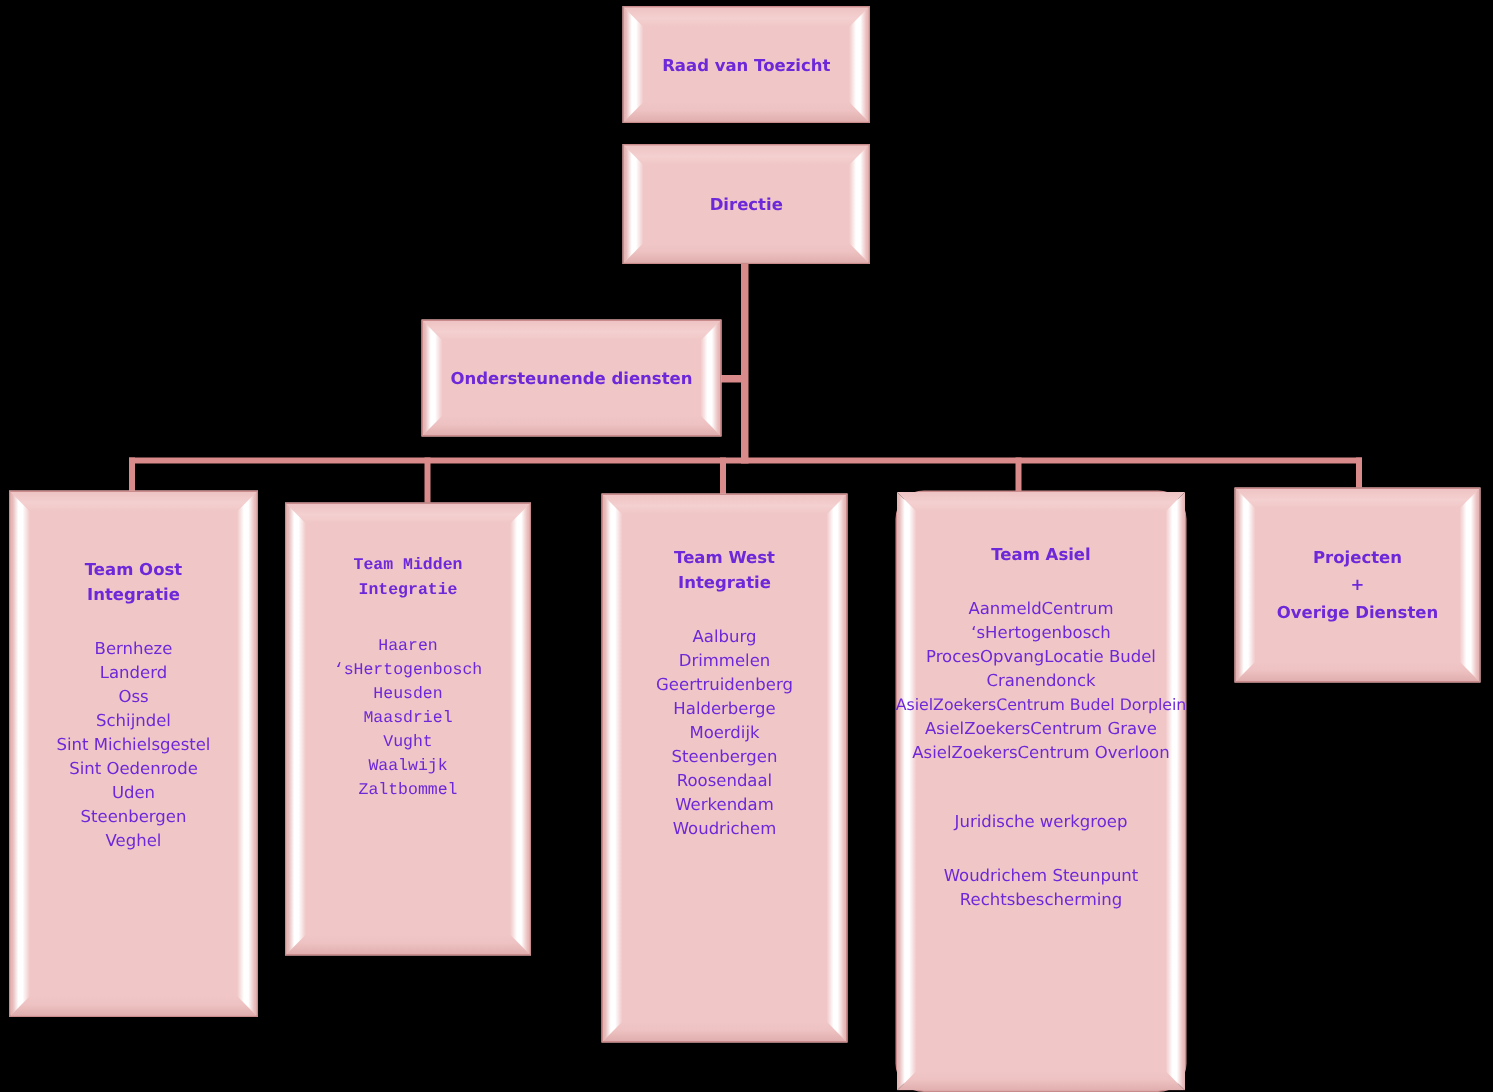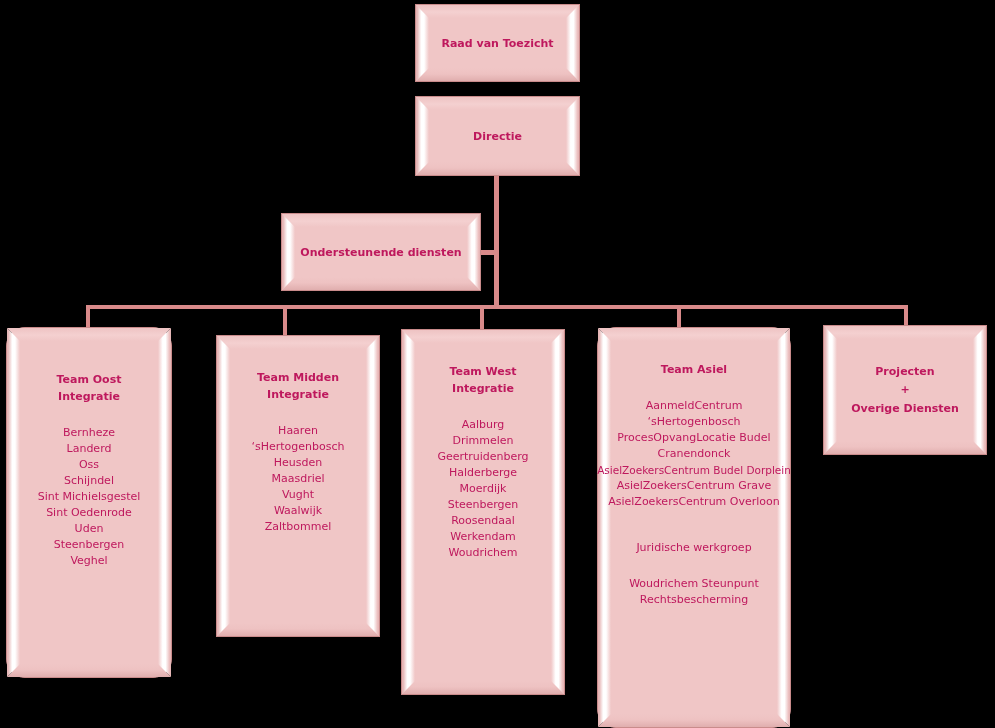--- a/index.html
+++ b/index.html
@@ -77,21 +77,21 @@
     position: absolute;
     left: 13px;
     right: 13px;
     top: 13px;
     bottom: 13px;
     display: flex;
     flex-direction: column;
     align-items: center;
     justify-content: flex-start;
     text-align: center;
-    color: #be185d;
+    color: #6d28d9;
     z-index: 2;
   }
   .box-content.center-mid {
     justify-content: center;
   }
 
   .title {
     font-weight: bold;
     font-size: 11px;
     line-height: 17px;
@@ -158,21 +158,21 @@
   <div class="box" style="left:281px; top:213px; width:200px; height:78px;">
     <div class="bev-t"></div>
     <div class="bev-b"></div>
     <div class="bev-l"></div>
     <div class="bev-r"></div>
     <div class="box-content center-mid">
       <div class="title">Ondersteunende diensten</div>
     </div>
   </div>
 
-  <div class="box" style="left:6px; top:327px; width:166px; height:351px;border-radius:19px;">
+  <div class="box" style="left:6px; top:327px; width:166px; height:351px;">
     <div class="bev-t"></div>
     <div class="bev-b"></div>
     <div class="bev-l"></div>
     <div class="bev-r"></div>
     <div class="box-content">
       <div class="gap-l"></div>
       <div class="title">Team Oost</div>
       <div class="title">Integratie</div>
       <div class="gap-m"></div>
       <div class="item">Bernheze</div>
@@ -180,21 +180,21 @@
       <div class="item">Oss</div>
       <div class="item">Schijndel</div>
       <div class="item">Sint Michielsgestel</div>
       <div class="item">Sint Oedenrode</div>
       <div class="item">Uden</div>
       <div class="item">Steenbergen</div>
       <div class="item">Veghel</div>
     </div>
   </div>
 
-  <div class="box" style="left:216px; top:335px; width:164px; height:302px;">
+  <div class="box" style="left:190px; top:335px; width:164px; height:302px;font-family:Liberation Mono, monospace;">
     <div class="bev-t"></div>
     <div class="bev-b"></div>
     <div class="bev-l"></div>
     <div class="bev-r"></div>
     <div class="box-content">
       <div class="gap-m"></div>
       <div class="title">Team Midden</div>
       <div class="title">Integratie</div>
       <div class="gap-m"></div>
       <div class="item">Haaren</div>

